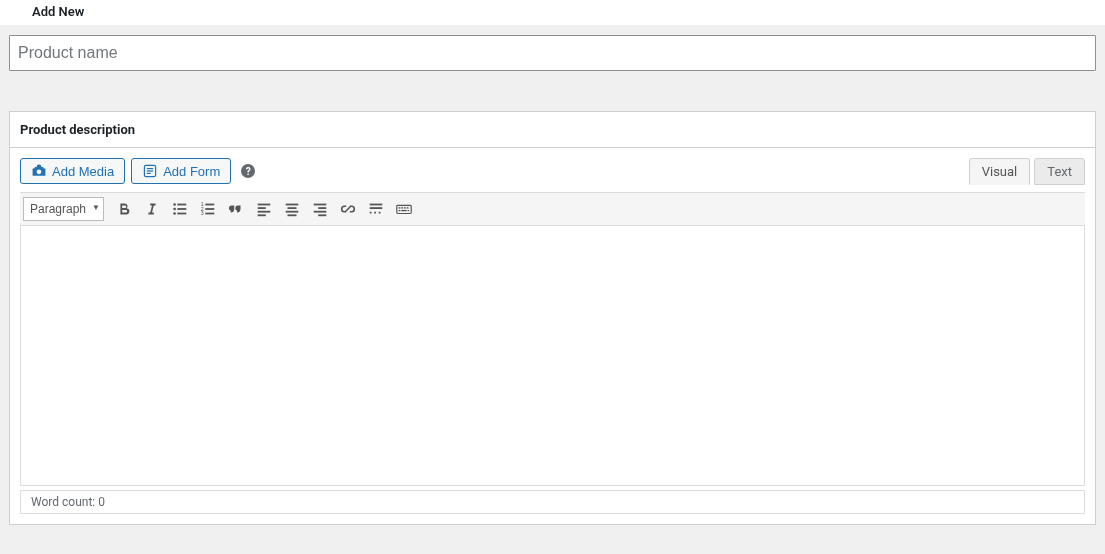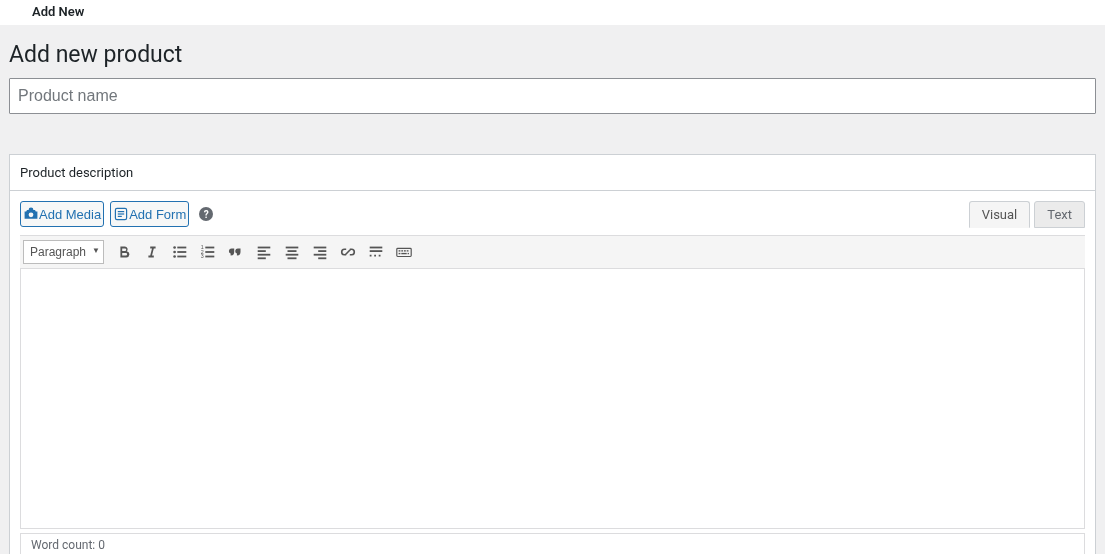--- a/index.html
+++ b/index.html
@@ -38,34 +38,35 @@
     }
     .title-input::placeholder { color: #72777c; }
     .editor-box {
       margin-top: 40px;
       background: #fff;
       border: 1px solid #ccd0d4;
     }
     .editor-box-header {
       padding: 10px 10px;
       font-size: 13px;
-      font-weight: 400;
+      font-weight: 700;
       border-bottom: 1px solid #ccd0d4;
     }
     .media-row {
       display: flex;
       align-items: center;
       padding: 10px 10px 0 10px;
       gap: 6px;
       position: relative;
     }
     .wp-button {
       display: inline-flex;
       align-items: center;
-      padding: 3px 2px;
+      gap: 5px;
+      padding: 3px 10px;
       font-size: 13px;
       border: 1px solid #2271b1;
       border-radius: 3px;
       background: #f6f7f7;
       color: #2271b1;
       cursor: pointer;
       height: 26px;
     }
     .wp-button svg { width: 16px; height: 16px; }
     .help-icon {
@@ -171,21 +172,20 @@
     }
   </style>
 </head>
 <body>
 
 <div class="topbar">
   <span>Add New</span>
 </div>
 
 <div class="page-wrap">
-  <h1 class="page-title">Add new product</h1>
 
   <input class="title-input" type="text" placeholder="Product name" style="">
 
   <div class="editor-box">
     <div class="editor-box-header">Product description</div>
 
     <div class="media-row">
       <button class="wp-button">
         <svg viewBox="0 0 20 20">
             <path fill="#2271b1" d="M13 5h2l1 2h2v9H2V7h2l1-2h2a3 3 0 016 0zm-3 3a3 3 0 100 6 3 3 0 000-6z"></path>

